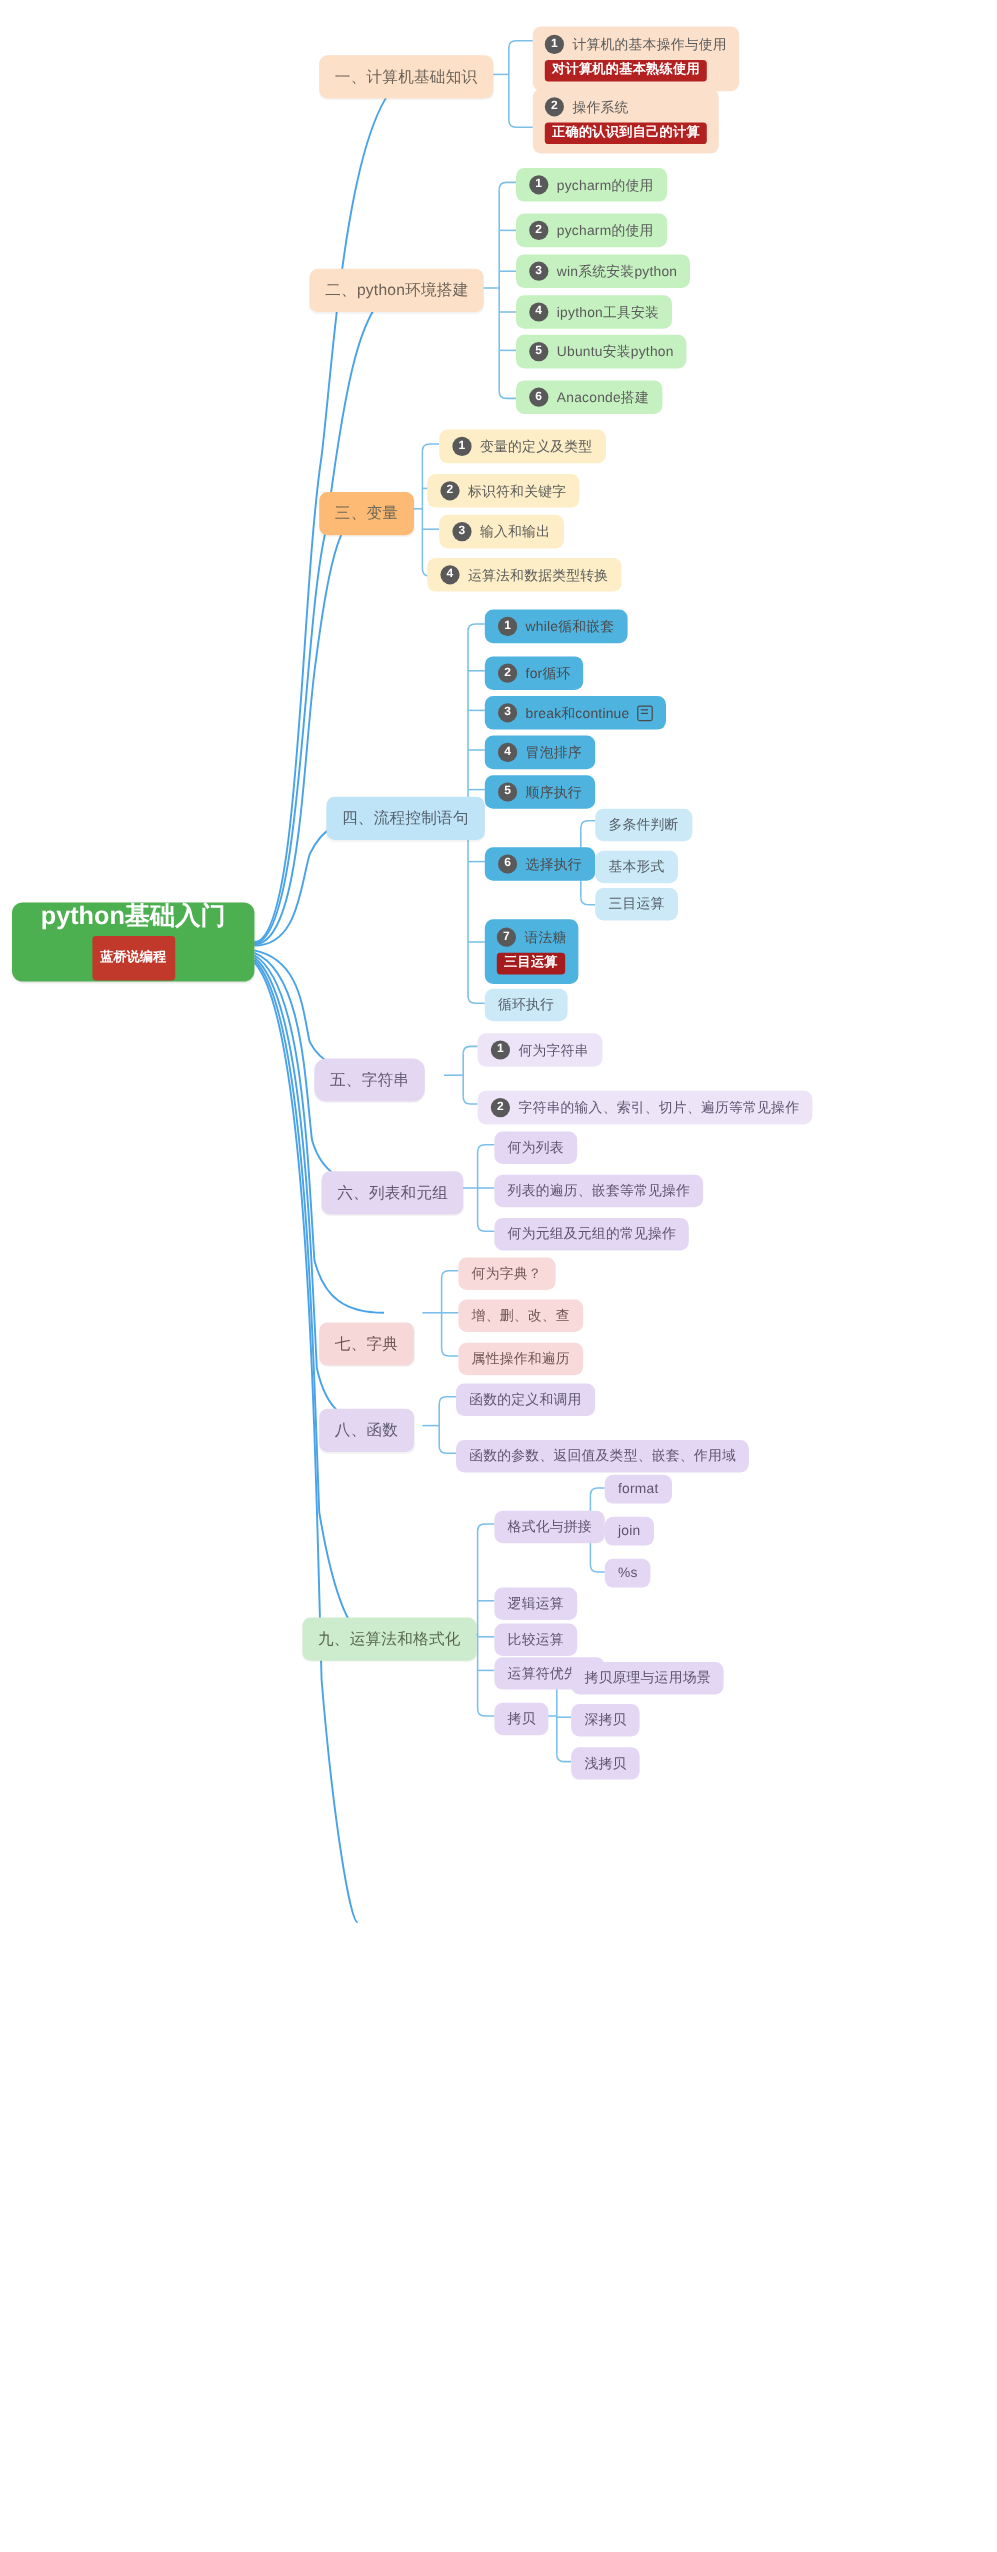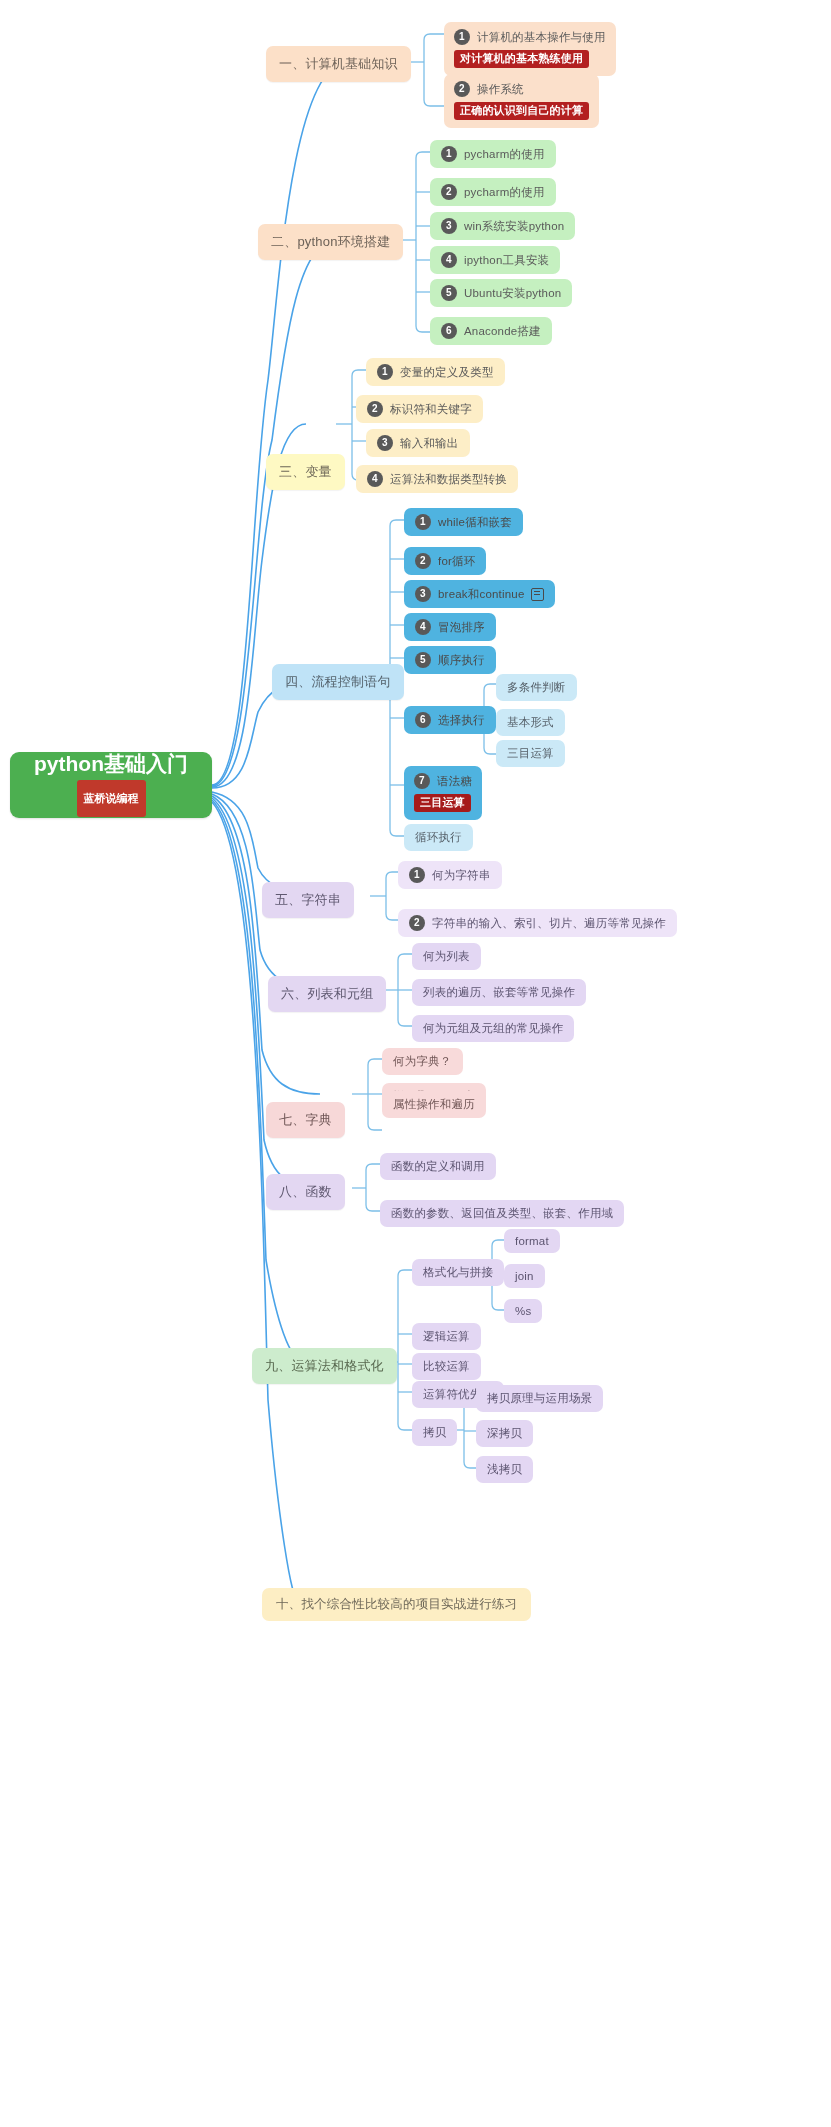--- a/index.html
+++ b/index.html
@@ -74,21 +74,21 @@
   }
 
   
   .topic{
     font-size:13px;
     padding:9px 13px;
     justify-content:center;
     box-shadow:0 1px 1px rgba(0,0,0,.05);
   }
   .t-orange{background:#fce0c8;color:#6d6258;}
-  .t-yellow{background:#fef9c3;color:#6d6758;margin-top:44px;}
+  .t-yellow{background:#fdba74;color:#6d6758;}
   .t-blue  {background:#bfe3f7;color:#55636d;}
   .t-purple{background:#e3d7f2;color:#5f5870;}
   .t-green {background:#cdeccd;color:#58684f;}
   .t-pink  {background:#f7d8d8;color:#6f5656;margin-top:22px;}
 
   
   .leaf{
     font-size:11.5px;
     padding:6px 11px;
   }
@@ -366,21 +366,21 @@
       <span class="badge">7</span>
       <span class="txt">语法糖</span>
     </span>
     <span class="redtag dark">三目运算</span>
   </div>
 
   <div class="node leaf l-lblue" style="left:404px;top:824px;">
     <span class="txt">循环执行</span>
   </div>
 
-  <div class="node topic t-purple" style="left:262px;top:882px;">
+  <div class="node topic t-purple" style="left:262px;top:882px;border-radius:10px;">
     <span class="txt">五、字符串</span>
   </div>
   <div class="node leaf l-lpurple" style="left:398px;top:861px;">
     <span class="badge">1</span>
     <span class="txt">何为字符串</span>
   </div>
   <div class="node leaf l-lpurple" style="left:398px;top:909px;">
     <span class="badge">2</span>
     <span class="txt">字符串的输入、索引、切片、遍历等常见操作</span>
   </div>
@@ -400,21 +400,21 @@
 
   <div class="node topic t-pink" style="left:266px;top:1080px;">
     <span class="txt">七、字典</span>
   </div>
   <div class="node leaf l-pink" style="left:382px;top:1048px;">
     <span class="txt">何为字典？</span>
   </div>
   <div class="node leaf l-pink" style="left:382px;top:1083px;">
     <span class="txt">增、删、改、查</span>
   </div>
-  <div class="node leaf l-pink" style="left:382px;top:1091px;">
+  <div class="node leaf l-pink" style="left:382px;top:1119px;">
     <span class="txt">属性操作和遍历</span>
   </div>
 
   <div class="node topic t-purple" style="left:266px;top:1174px;">
     <span class="txt">八、函数</span>
   </div>
   <div class="node leaf l-purple" style="left:380px;top:1153px;">
     <span class="txt">函数的定义和调用</span>
   </div>
   <div class="node leaf l-purple" style="left:380px;top:1200px;">
@@ -454,17 +454,14 @@
   <div class="node leaf l-purple" style="left:476px;top:1385px;">
     <span class="txt">拷贝原理与运用场景</span>
   </div>
   <div class="node leaf l-purple" style="left:476px;top:1420px;justify-content:center;">
     <span class="txt">深拷贝</span>
   </div>
   <div class="node leaf l-purple" style="left:476px;top:1456px;">
     <span class="txt">浅拷贝</span>
   </div>
 
-  <div class="node last-topic" style="left:262px;top:1588px;">
-    <span class="txt">十、找个综合性比较高的项目实战进行练习</span>
-  </div>
 
 </div>
 
 </body></html>

